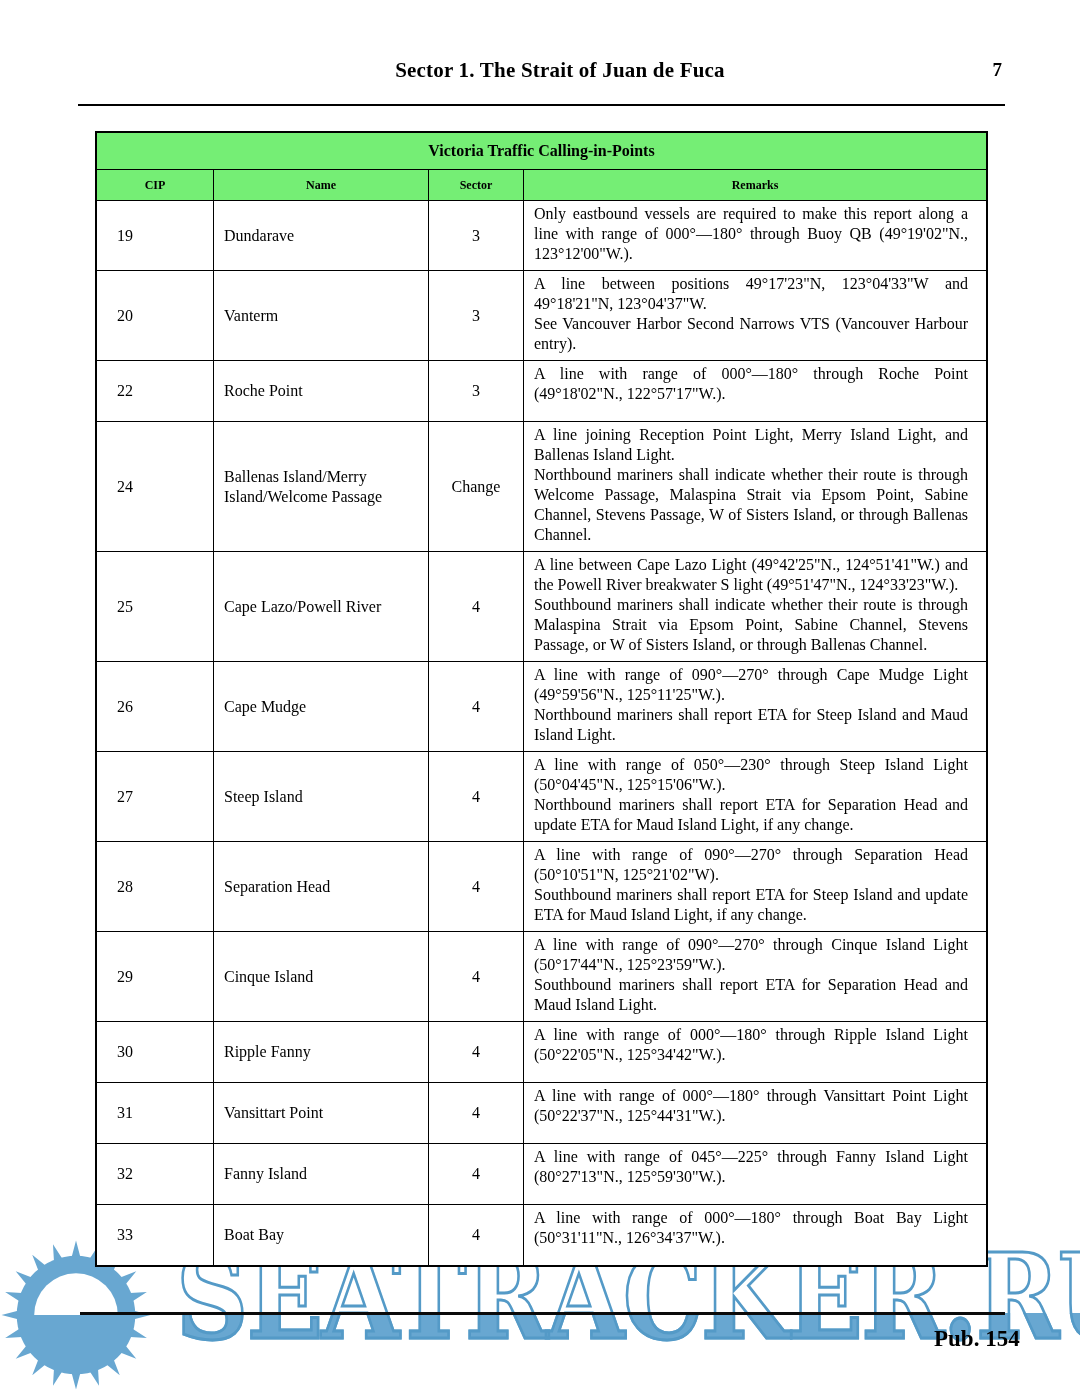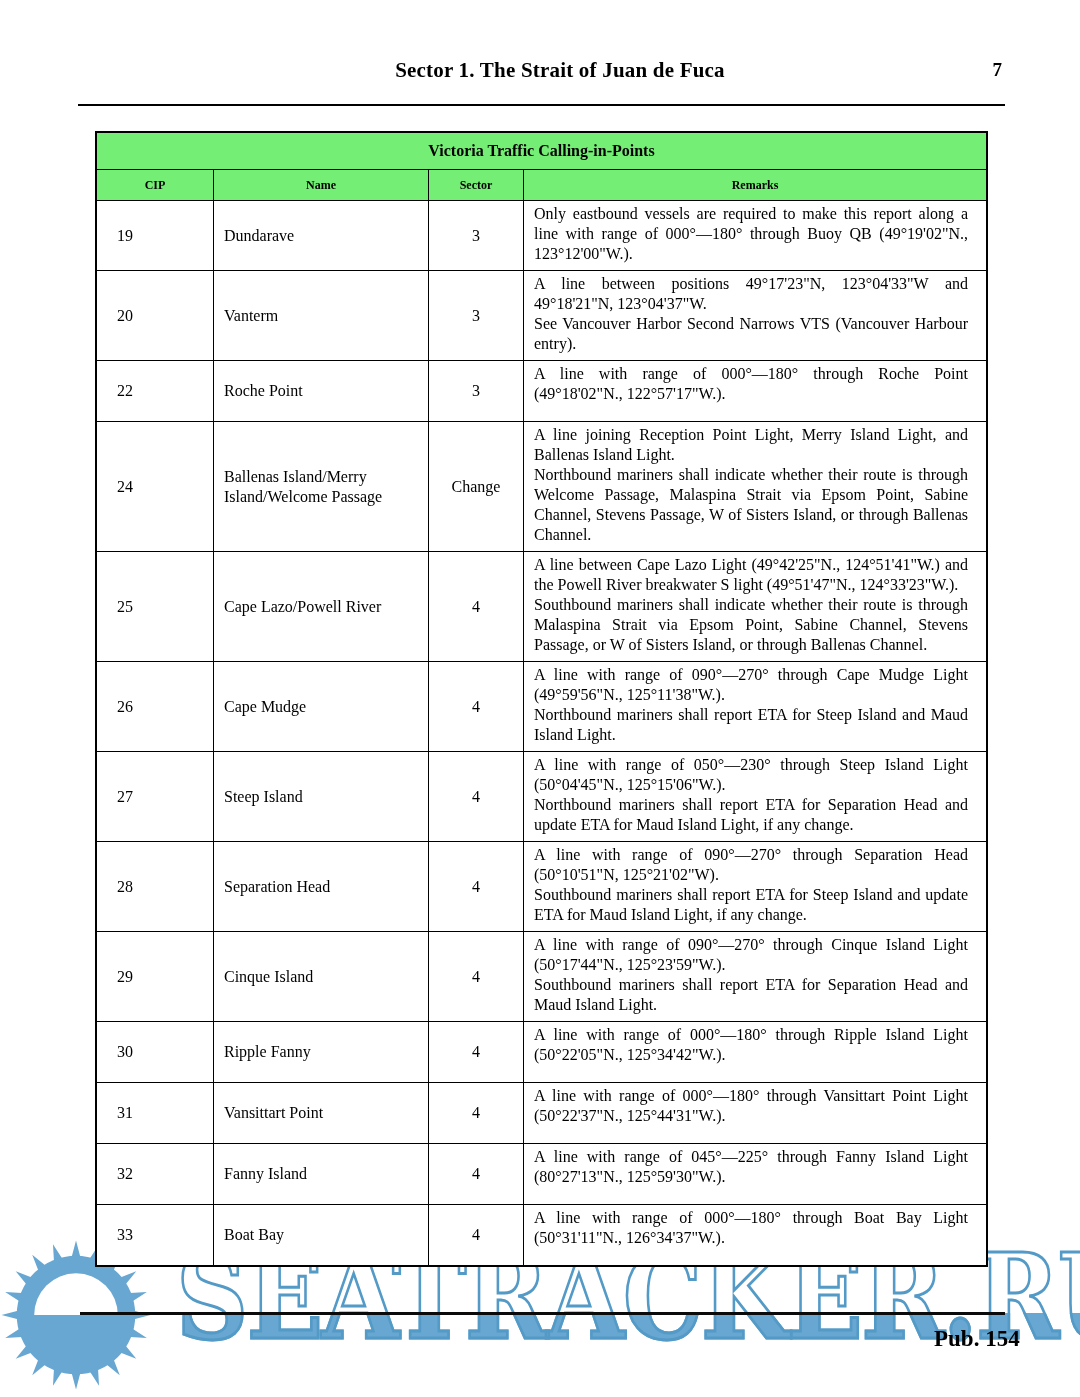--- a/index.html
+++ b/index.html
@@ -123,21 +123,21 @@
           <p class="remark">A line between Cape Lazo Light (49°42'25"N., 124°51'41"W.) and the Powell River breakwater S light (49°51'47"N., 124°33'23"W.).</p>
           <p class="remark">Southbound mariners shall indicate whether their route is through Malaspina Strait via Epsom Point, Sabine Channel, Stevens Passage, or W of Sisters Island, or through Ballenas Channel.</p>
         </td>
   </tr>
 
   <tr>
     <td class="c-cip">26</td>
     <td class="c-name">Cape Mudge</td>
     <td class="c-sector">4</td>
     <td class="c-remarks">
-          <p class="remark">A line with range of 090°—270° through Cape Mudge Light (49°59'56"N., 125°11'38"W.).</p>
+          <p class="remark">A line with range of 090°—270° through Cape Mudge Light (49°59'56"N., 125°11'25"W.).</p>
           <p class="remark">Northbound mariners shall report ETA for Steep Island and Maud Island Light.</p>
         </td>
   </tr>
 
   <tr>
     <td class="c-cip">27</td>
     <td class="c-name">Steep Island</td>
     <td class="c-sector">4</td>
     <td class="c-remarks">
           <p class="remark">A line with range of 050°—230° through Steep Island Light (50°04'45"N., 125°15'06"W.).</p>

